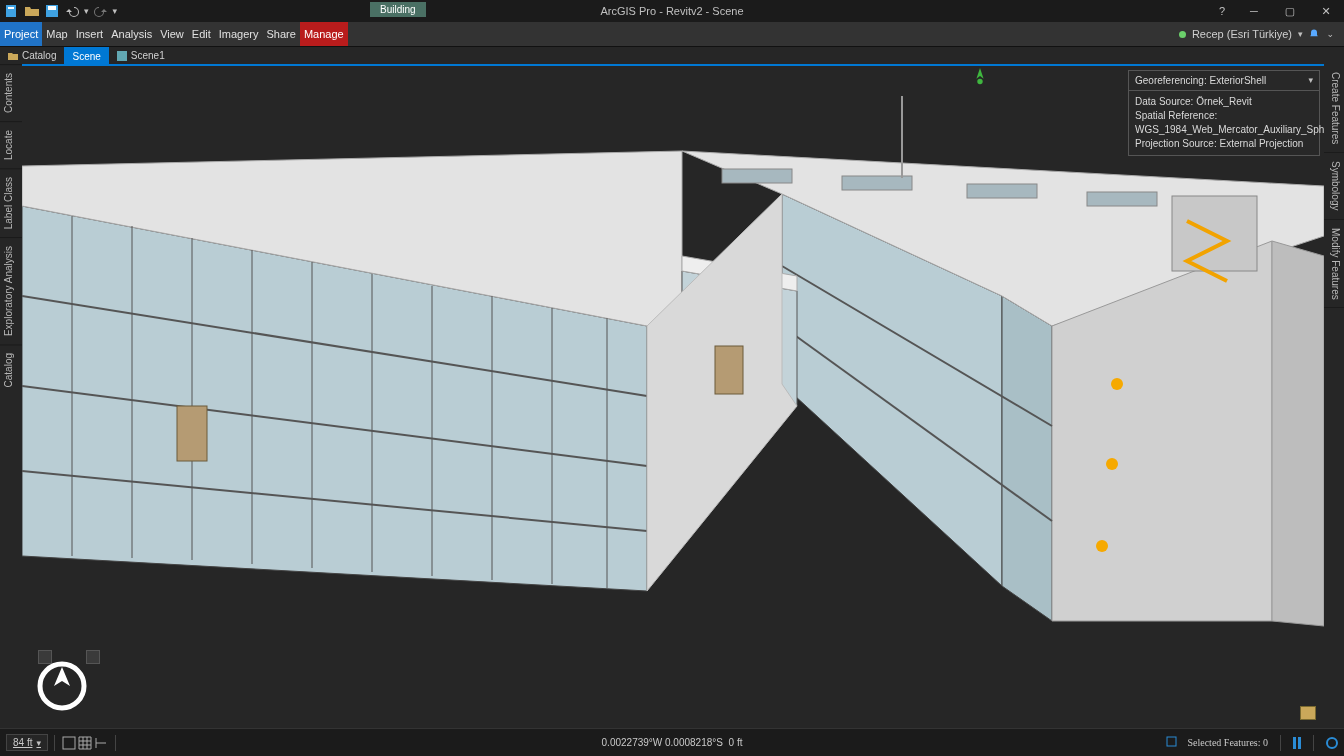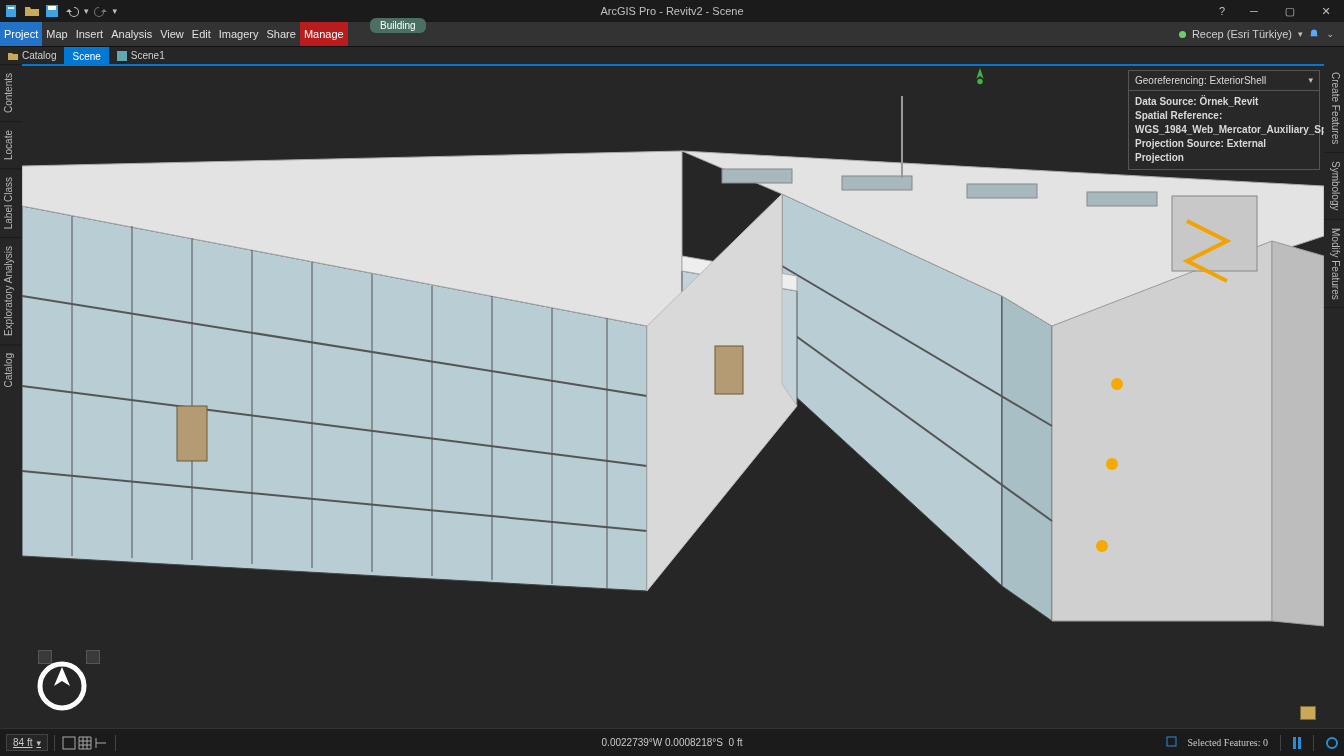--- a/index.html
+++ b/index.html
@@ -20,26 +20,25 @@
   display: flex;
   align-items: center;
   padding: 0 4px;
   position: relative;
 }
 .qat { display: flex; gap: 4px; align-items: center; }
 .qat-btn { width: 16px; height: 16px; display:flex; align-items:center; justify-content:center; cursor:pointer; }
 .context-tab {
   position: absolute;
   left: 370px;
-  top: 18px;
+  top: 2px;
   background: #4a7064;
   color: #fff;
   padding: 2px 10px;
   font-size: 10px;
-  border-radius: 6px;
 }
 .title-center {
   position: absolute;
   left: 50%;
   transform: translateX(-50%);
   color: #c0c0c0;
   font-size: 11px;
 }
 .win-controls {
   position: absolute;
@@ -170,21 +169,21 @@
   border:1px solid #555;
   font-size:10px;
   color:#d9d9d9;
   padding:0;
 }
 .info-panel .hdr {
   padding:4px 6px;
   border-bottom:1px solid #555;
   display:flex; justify-content:space-between;
 }
-.info-panel .body { padding:4px 6px; line-height:1.4; white-space: normal; font-weight: bold; }
+.info-panel .body { padding:4px 6px; line-height:1.4; white-space: normal; }
 
 
 .north-marker {
   position:absolute;
   top:2px; left:950px;
 }
 .north-marker svg { width:16px; height:18px; }
 
 
 .compass {

